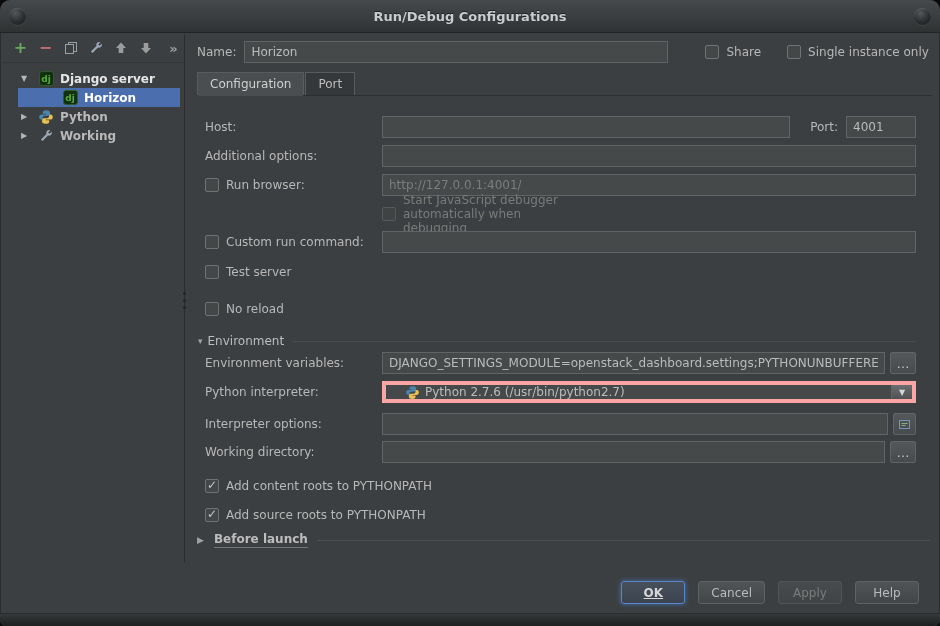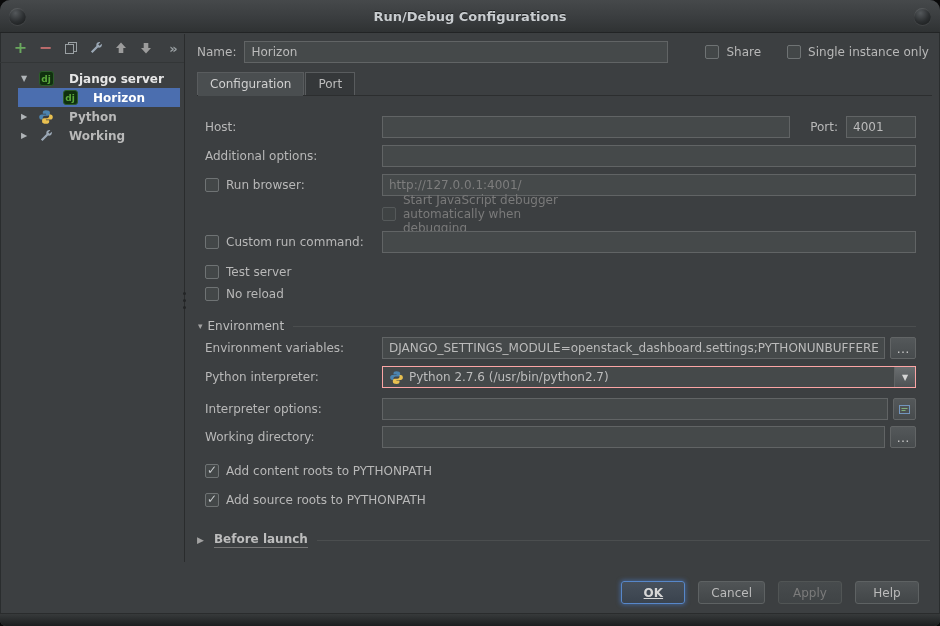--- a/index.html
+++ b/index.html
@@ -20,21 +20,21 @@
   .tbi { width:16px; height:16px; display:flex; align-items:center; justify-content:center; font-size:14px; line-height:1; }
   .tbi.add { color:#6aa85e; font-weight:bold; font-size:16px; }
   .tbi.rem { color:#c46f6f; font-weight:bold; font-size:16px; }
   .tbi.more { color:#9aa0a3; font-weight:bold; font-size:13px; letter-spacing:-2px; margin-left:2px; }
   .tree { padding:6px 4px 0 18px; }
   .trow { height:19px; display:flex; align-items:center; font-size:12px; font-weight:bold; color:#b9b9b9; cursor:default; }
   .trow .arrow { width:20px; flex:none; font-size:8px; color:#b0b5b8; padding-left:3px; }
   .trow.root0 { color:#e6e6e6; }
   .trow.sel { background:#4b6eaf; color:#ffffff; }
   .trow .indent { width:44px; flex:none; }
-  .ticon { width:16px; height:16px; flex:none; margin-right:15px; display:flex; align-items:center; justify-content:center; }
+  .ticon { width:16px; height:16px; flex:none; margin-right:6px; display:flex; align-items:center; justify-content:center; }
   .djbadge { width:15px; height:15px; border-radius:3px; background:#10300f; border:1px solid #2c5c2a; color:#5aa93c; font-size:9px; font-weight:bold; display:flex; align-items:center; justify-content:center; }
   .splitter { position:absolute; right:-4px; top:252px; width:7px; height:28px; display:flex; flex-direction:column; gap:4px; align-items:center; justify-content:center; }
   .splitter i { width:3px; height:3px; background:#232526; border-radius:50%; }
 
   
   .flabel { font-size:12px; color:#b8b8b8; }
   .tf { background:#45494a; border:1px solid #616465; color:#bbbbbb; font-family:inherit; font-size:12px; height:22px; padding:0 6px; outline:none; }
   .ghost { color:#7d7d7d; }
   .cb { width:14px; height:14px; flex:none; background:#434748; border:1px solid #6f7374; border-radius:2px; display:flex; align-items:center; justify-content:center; }
   .cb .mark { color:#c6c9cb; font-size:12px; font-weight:bold; line-height:1; margin-top:-2px; }
@@ -56,21 +56,21 @@
   .frow { display:flex; align-items:center; height:22px; margin-bottom:7px; }
   .frow .flabel { width:177px; flex:none; }
   .grow { flex:1; min-width:0; }
   .host-input { width:408px; }
   .port-label { margin-left:auto !important; margin-right:8px; width:auto !important; }
   .port-input { width:70px; }
   .cbx { height:18px; }
   .lblcb { width:177px; flex:none; display:flex; align-items:center; gap:7px; }
   .mini { width:26px; height:22px; margin-left:5px; flex:none; background:linear-gradient(#54585a,#474b4d); border:1px solid #626566; color:#c2c2c2; font-size:13px; display:flex; align-items:center; justify-content:center; border-radius:2px; font-family:inherit; }
   .iconbtn { width:23px; height:22px; margin-left:5px; flex:none; background:linear-gradient(#54585a,#474b4d); border:1px solid #626566; display:flex; align-items:center; justify-content:center; border-radius:2px; }
-  .combo { display:flex; align-items:center; background:#45494a; border:1px solid #fca5a5; height:22px; padding-left:5px; overflow:hidden; }
+  .combo { display:flex; align-items:center; background:#45494a; border:4px solid #fca5a5; height:22px; padding-left:18px; overflow:hidden; }
   .combo .ticon { margin-right:5px; }
   .combo-text { font-size:12px; color:#bcbcbc; white-space:nowrap; }
   .combo-btn { margin-left:auto; width:21px; height:100%; background:linear-gradient(#6a6e70,#4e5254); border-left:1px solid #616465; display:flex; align-items:center; justify-content:center; }
   .combo-btn .carr { font-size:8px; color:#d5d5d5; }
   .sect { display:flex; align-items:center; height:16px; margin:0 0 3px -7px; }
   .sect-arrow { font-size:9px; color:#a2a2a2; margin-right:5px; }
   .sect-label { font-size:12px; color:#bdbdbd; }
   .sep-line { flex:1; height:1px; background:#4b4e4f; margin-left:9px; }
   .dis-label { color:#7a7a7a; }
 
@@ -211,21 +211,21 @@
     </div>
 
     <div class="frow" style="margin-bottom:10px">
       <span class="lblcb">
         <span class="cb"></span>
         <span class="flabel" style="width:auto">Custom run command:</span>
       </span>
       <input class="tf grow" style="">
     </div>
 
-    <div class="frow cbx" style="margin-bottom:4px">
+    <div class="frow cbx" style="margin-bottom:19px">
       <span class="cb"></span>
       <span class="flabel" style="margin-left:7px; width:auto">Test server</span>
     </div>
 
     <div class="frow cbx" style="margin-bottom:15px">
       <span class="cb"></span>
       <span class="flabel" style="margin-left:7px; width:auto">No reload</span>
     </div>
 
     <div class="sect">

